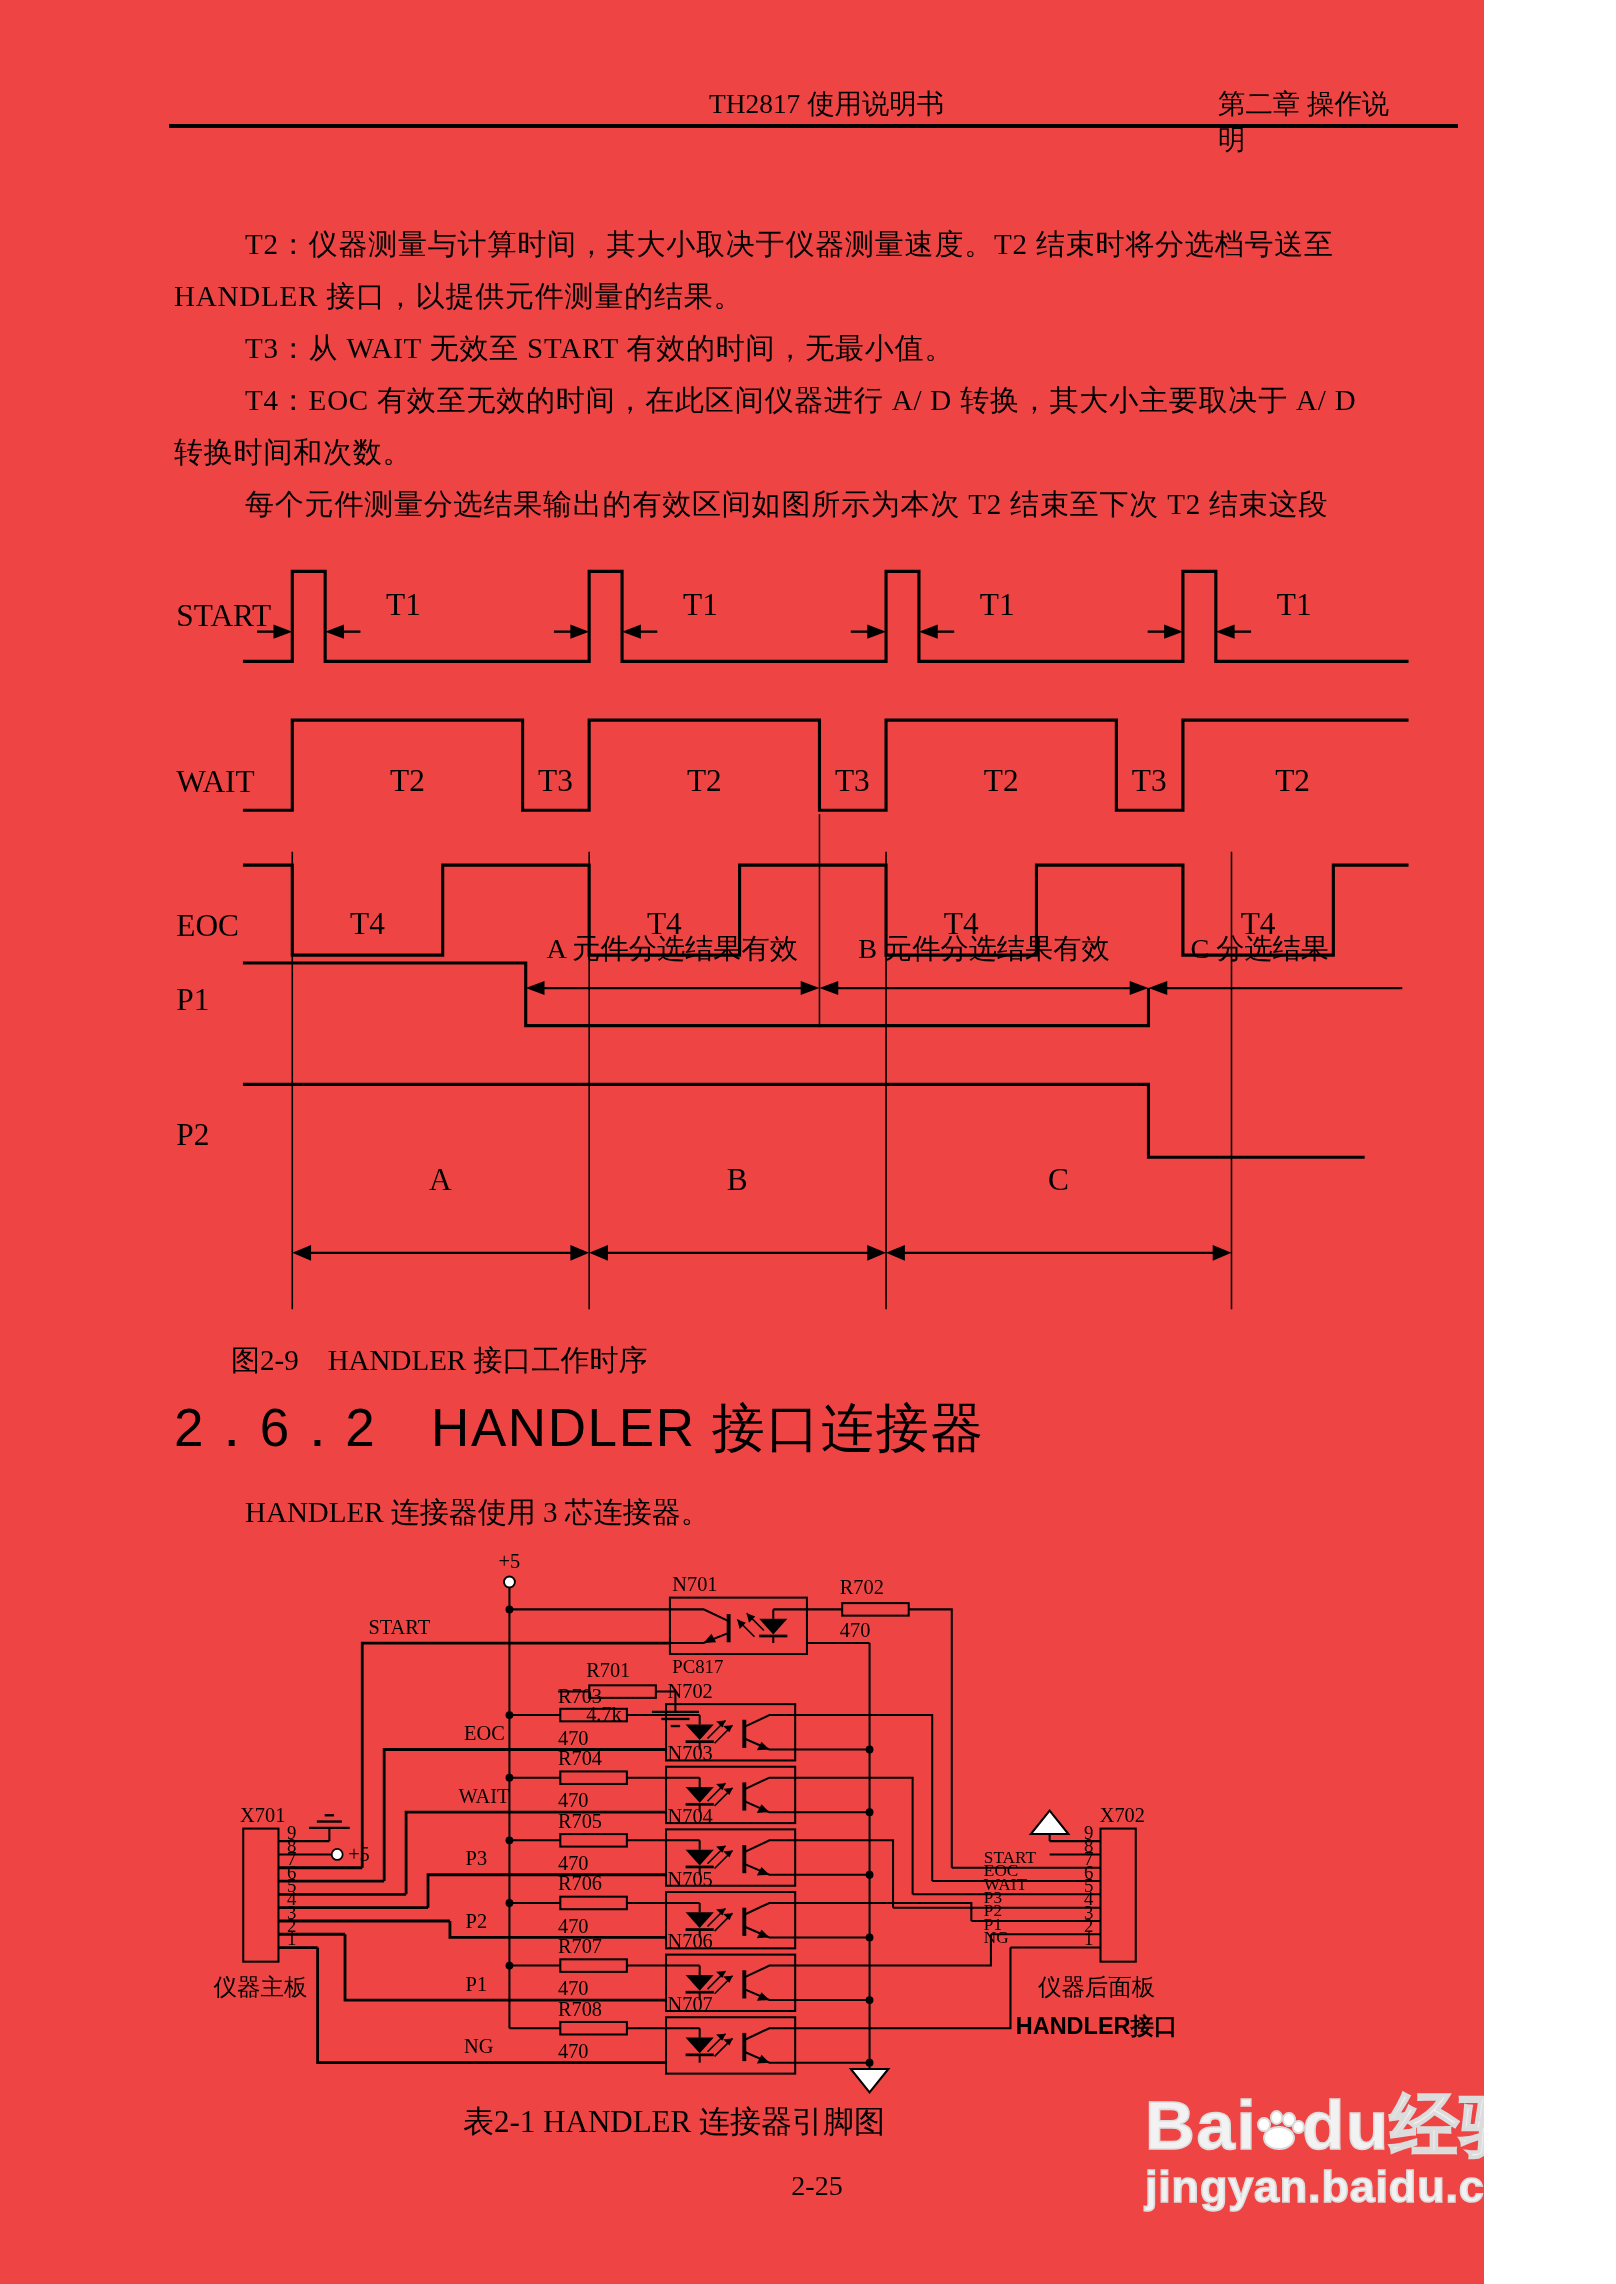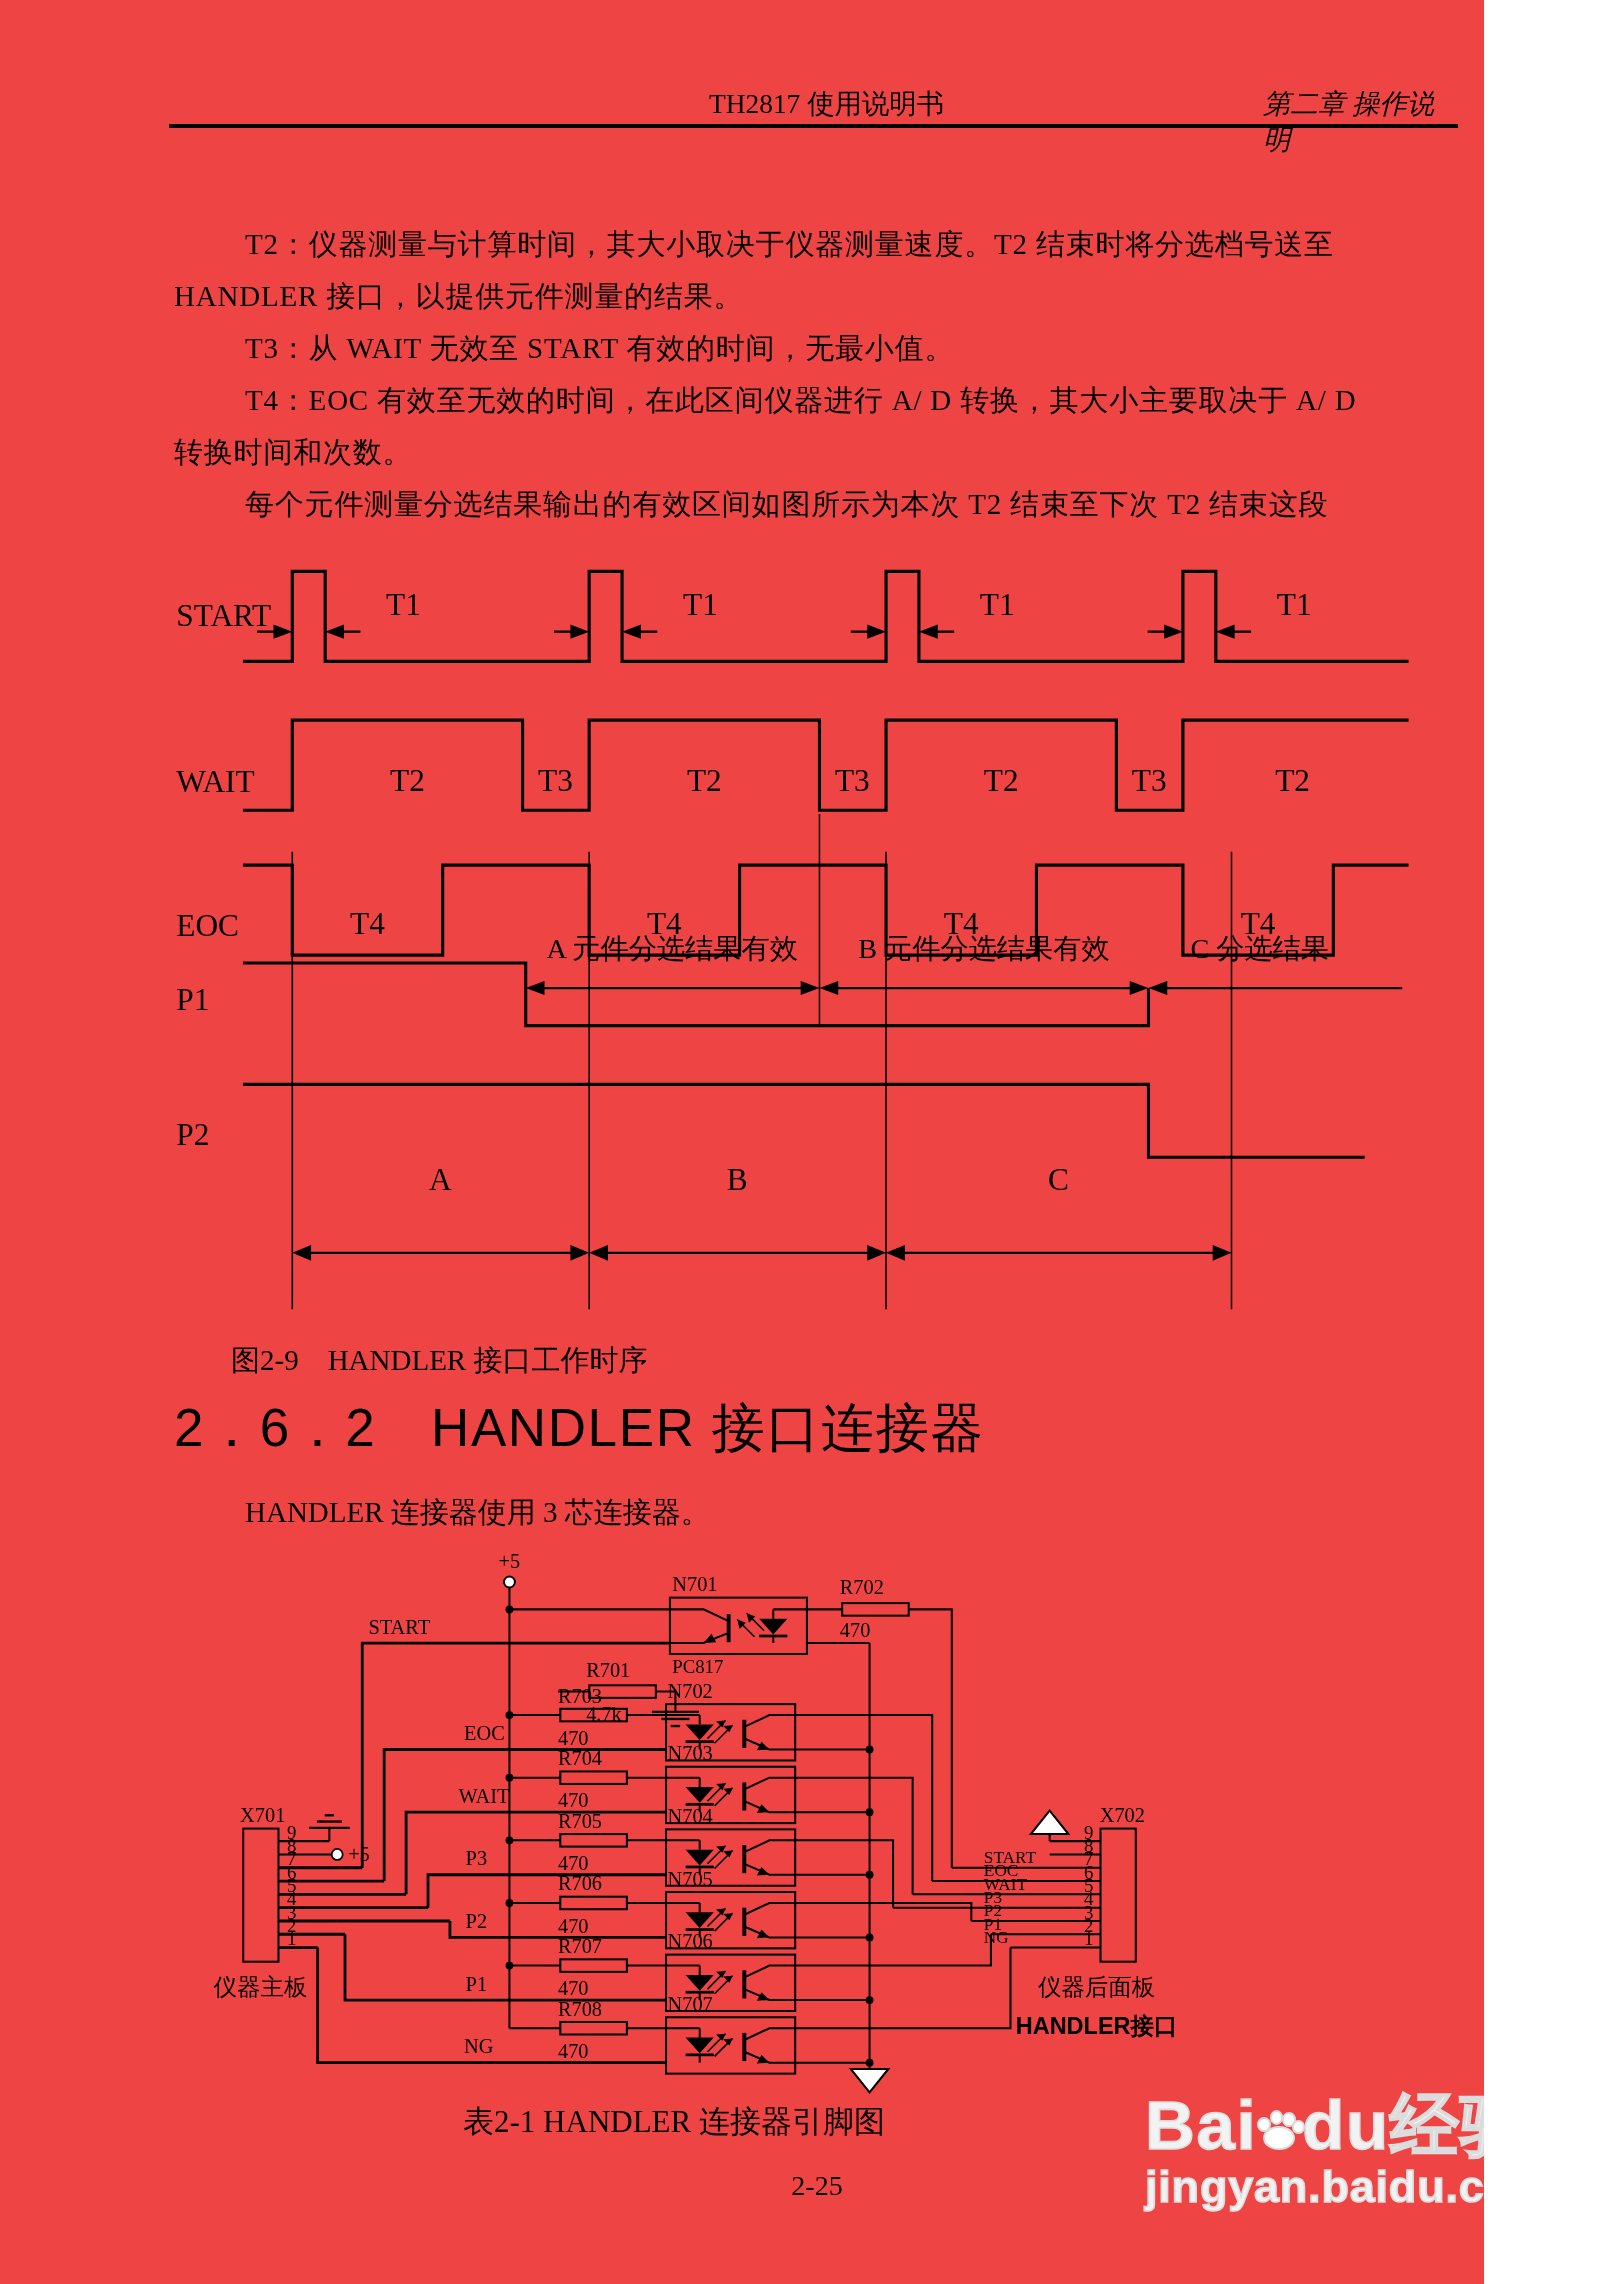--- a/index.html
+++ b/index.html
@@ -1,21 +1,21 @@
 <!DOCTYPE html>
 <html style="font-size:12.5px"><head>
 <meta charset="utf-8">
 <style>
   html,body{margin:0;padding:0;background:#ffffff;}
   #page{position:relative;width:1484px;height:2284px;background:#ef4444;overflow:hidden;
         font-family:"Liberation Serif","DejaVu Serif",serif;color:#000;}
   .abs{position:absolute;}
   
   #hdr-title{left:709px;top:86px;font-size:27.4px;}
-  #hdr-chapter{left:1263px;top:86px;width:196px;font-size:27.4px;font-style:italic;}
+  #hdr-chapter{left:1218px;top:86px;width:196px;font-size:27.4px;}
   #hdr-rule{left:169px;top:124px;width:1289px;height:3.9px;background:#000;}
   
   #bodytext{left:174px;top:218px;width:1273px;font-size:29px;line-height:52px;letter-spacing:0.8px;}
   .bline{white-space:nowrap;}
   .indent{padding-left:71px;}
   
   #fig-caption{left:231px;top:1341px;width:783px;font-size:29px;}
   #sec-heading{left:174px;top:1393px;font-size:53px;font-weight:normal;
                font-family:"Liberation Sans","DejaVu Sans",sans-serif;letter-spacing:1.6px;}
   #intro-line{left:245px;top:1493px;font-size:29px;}

